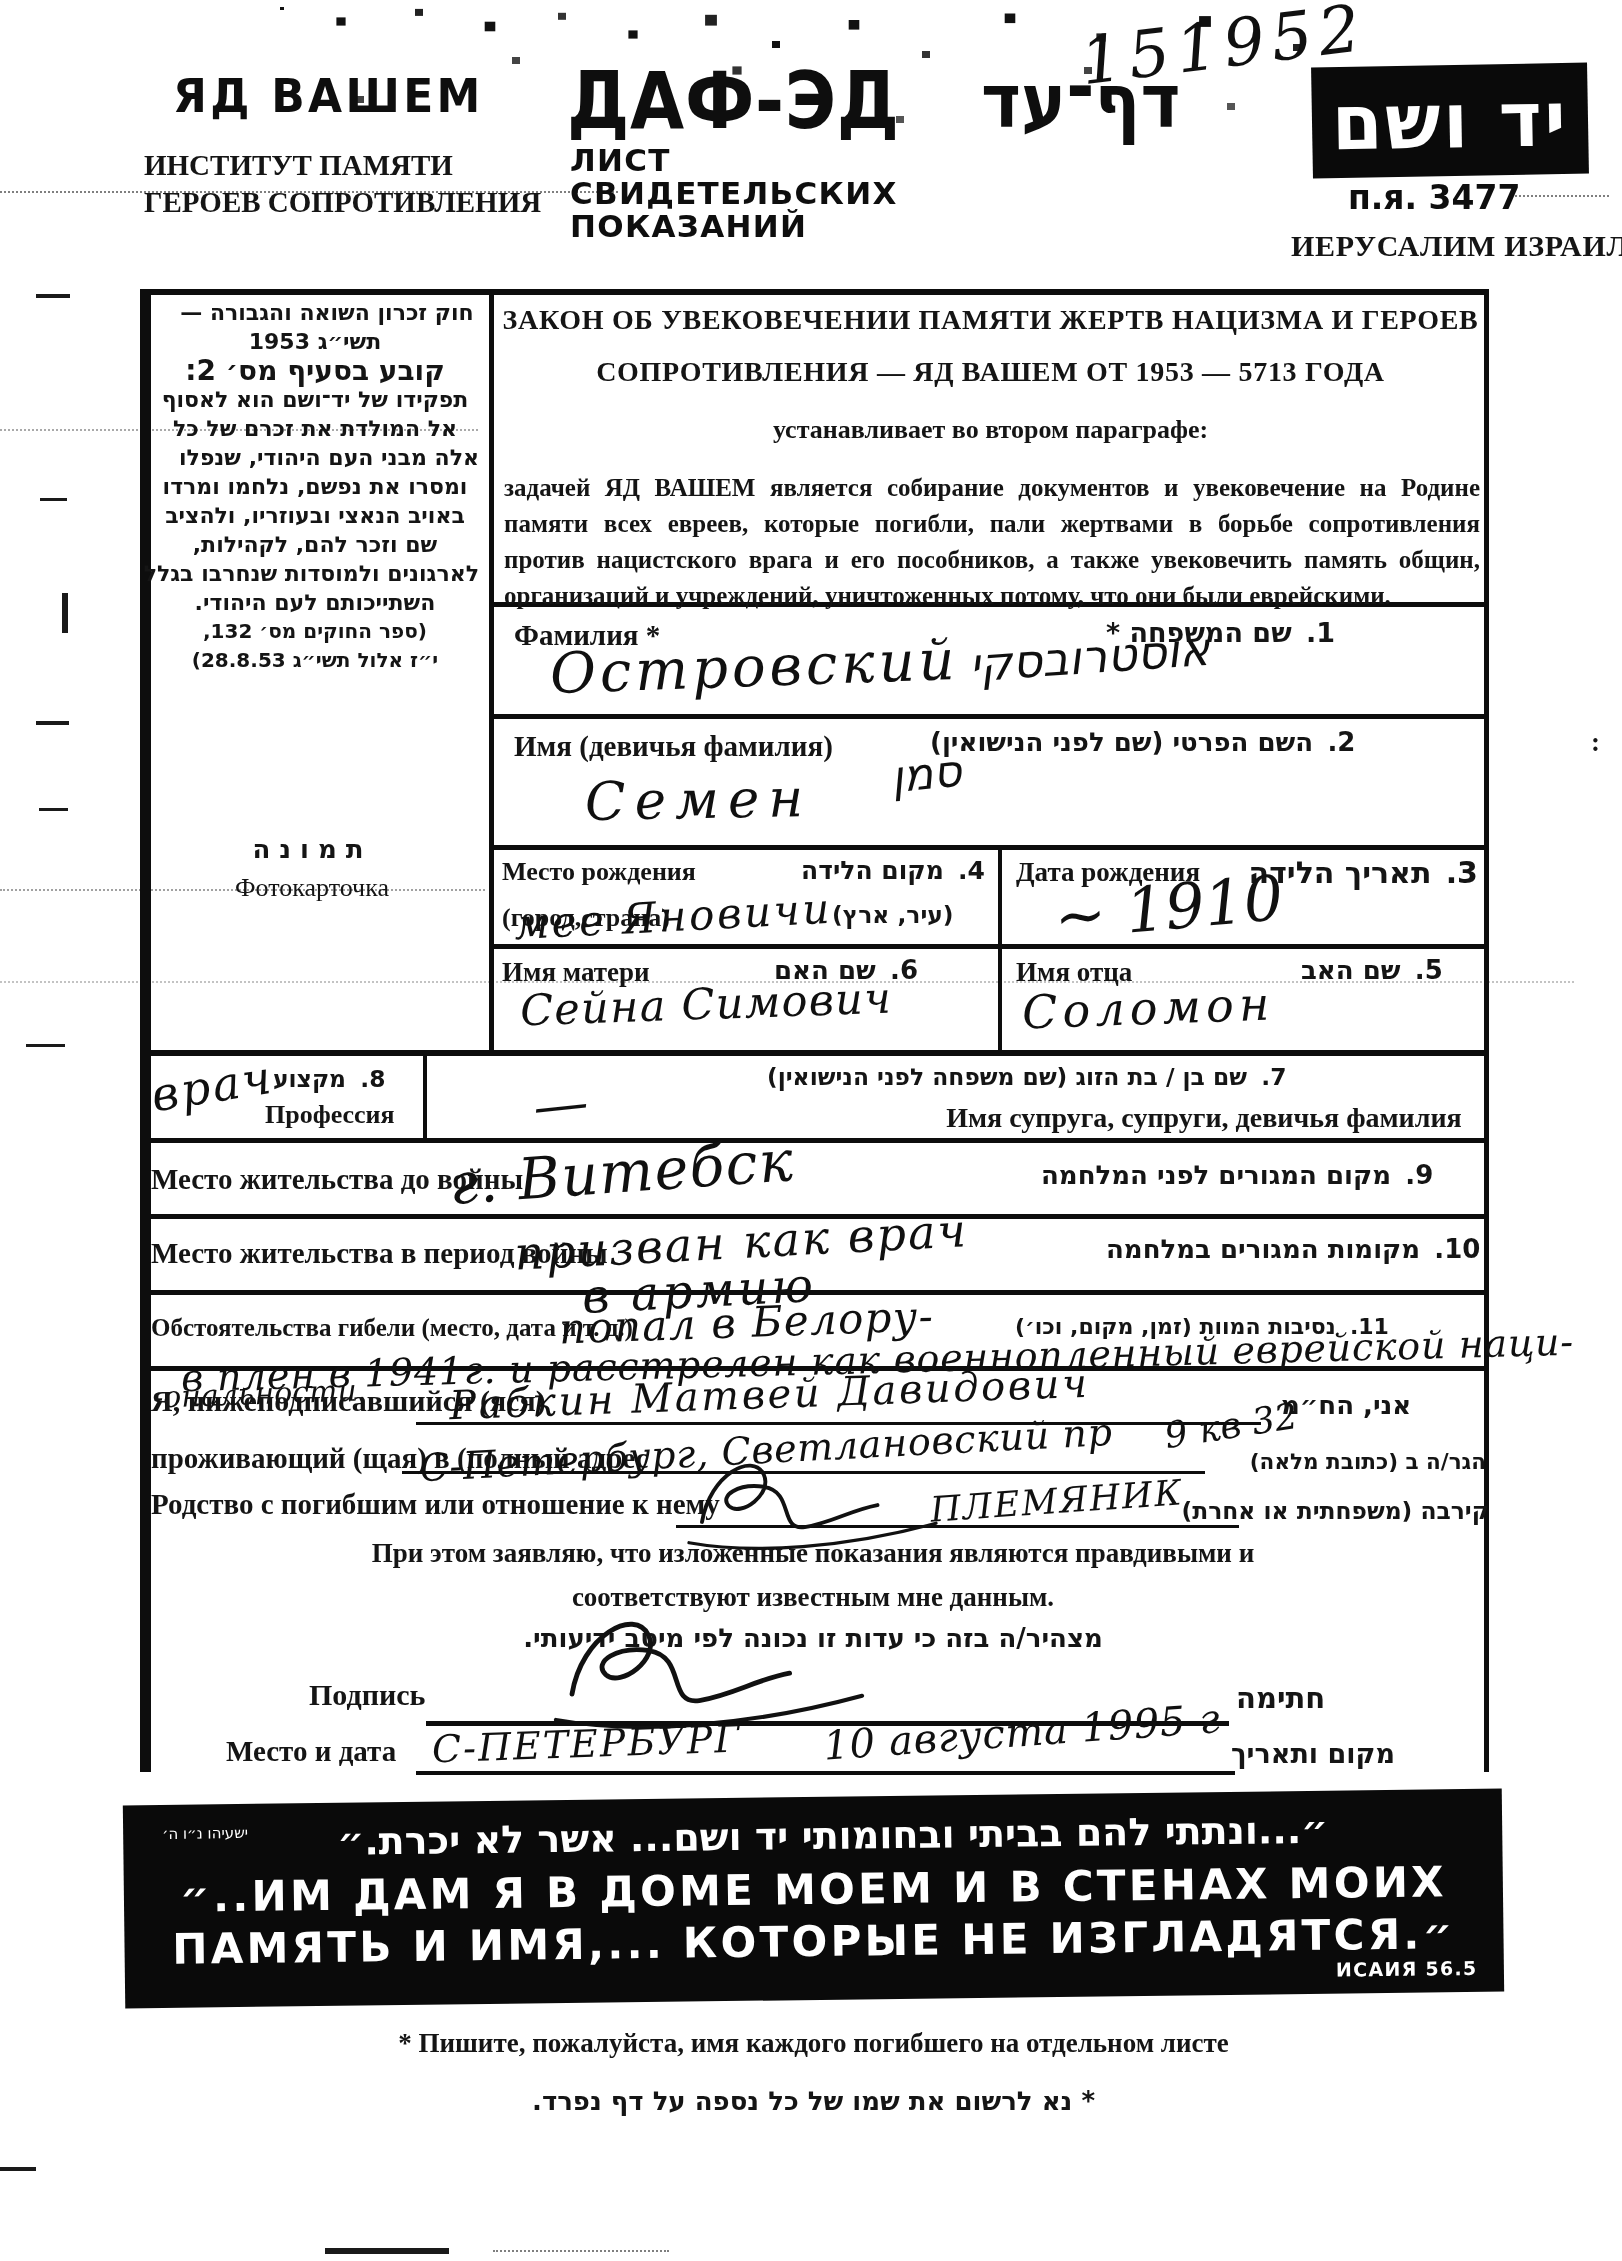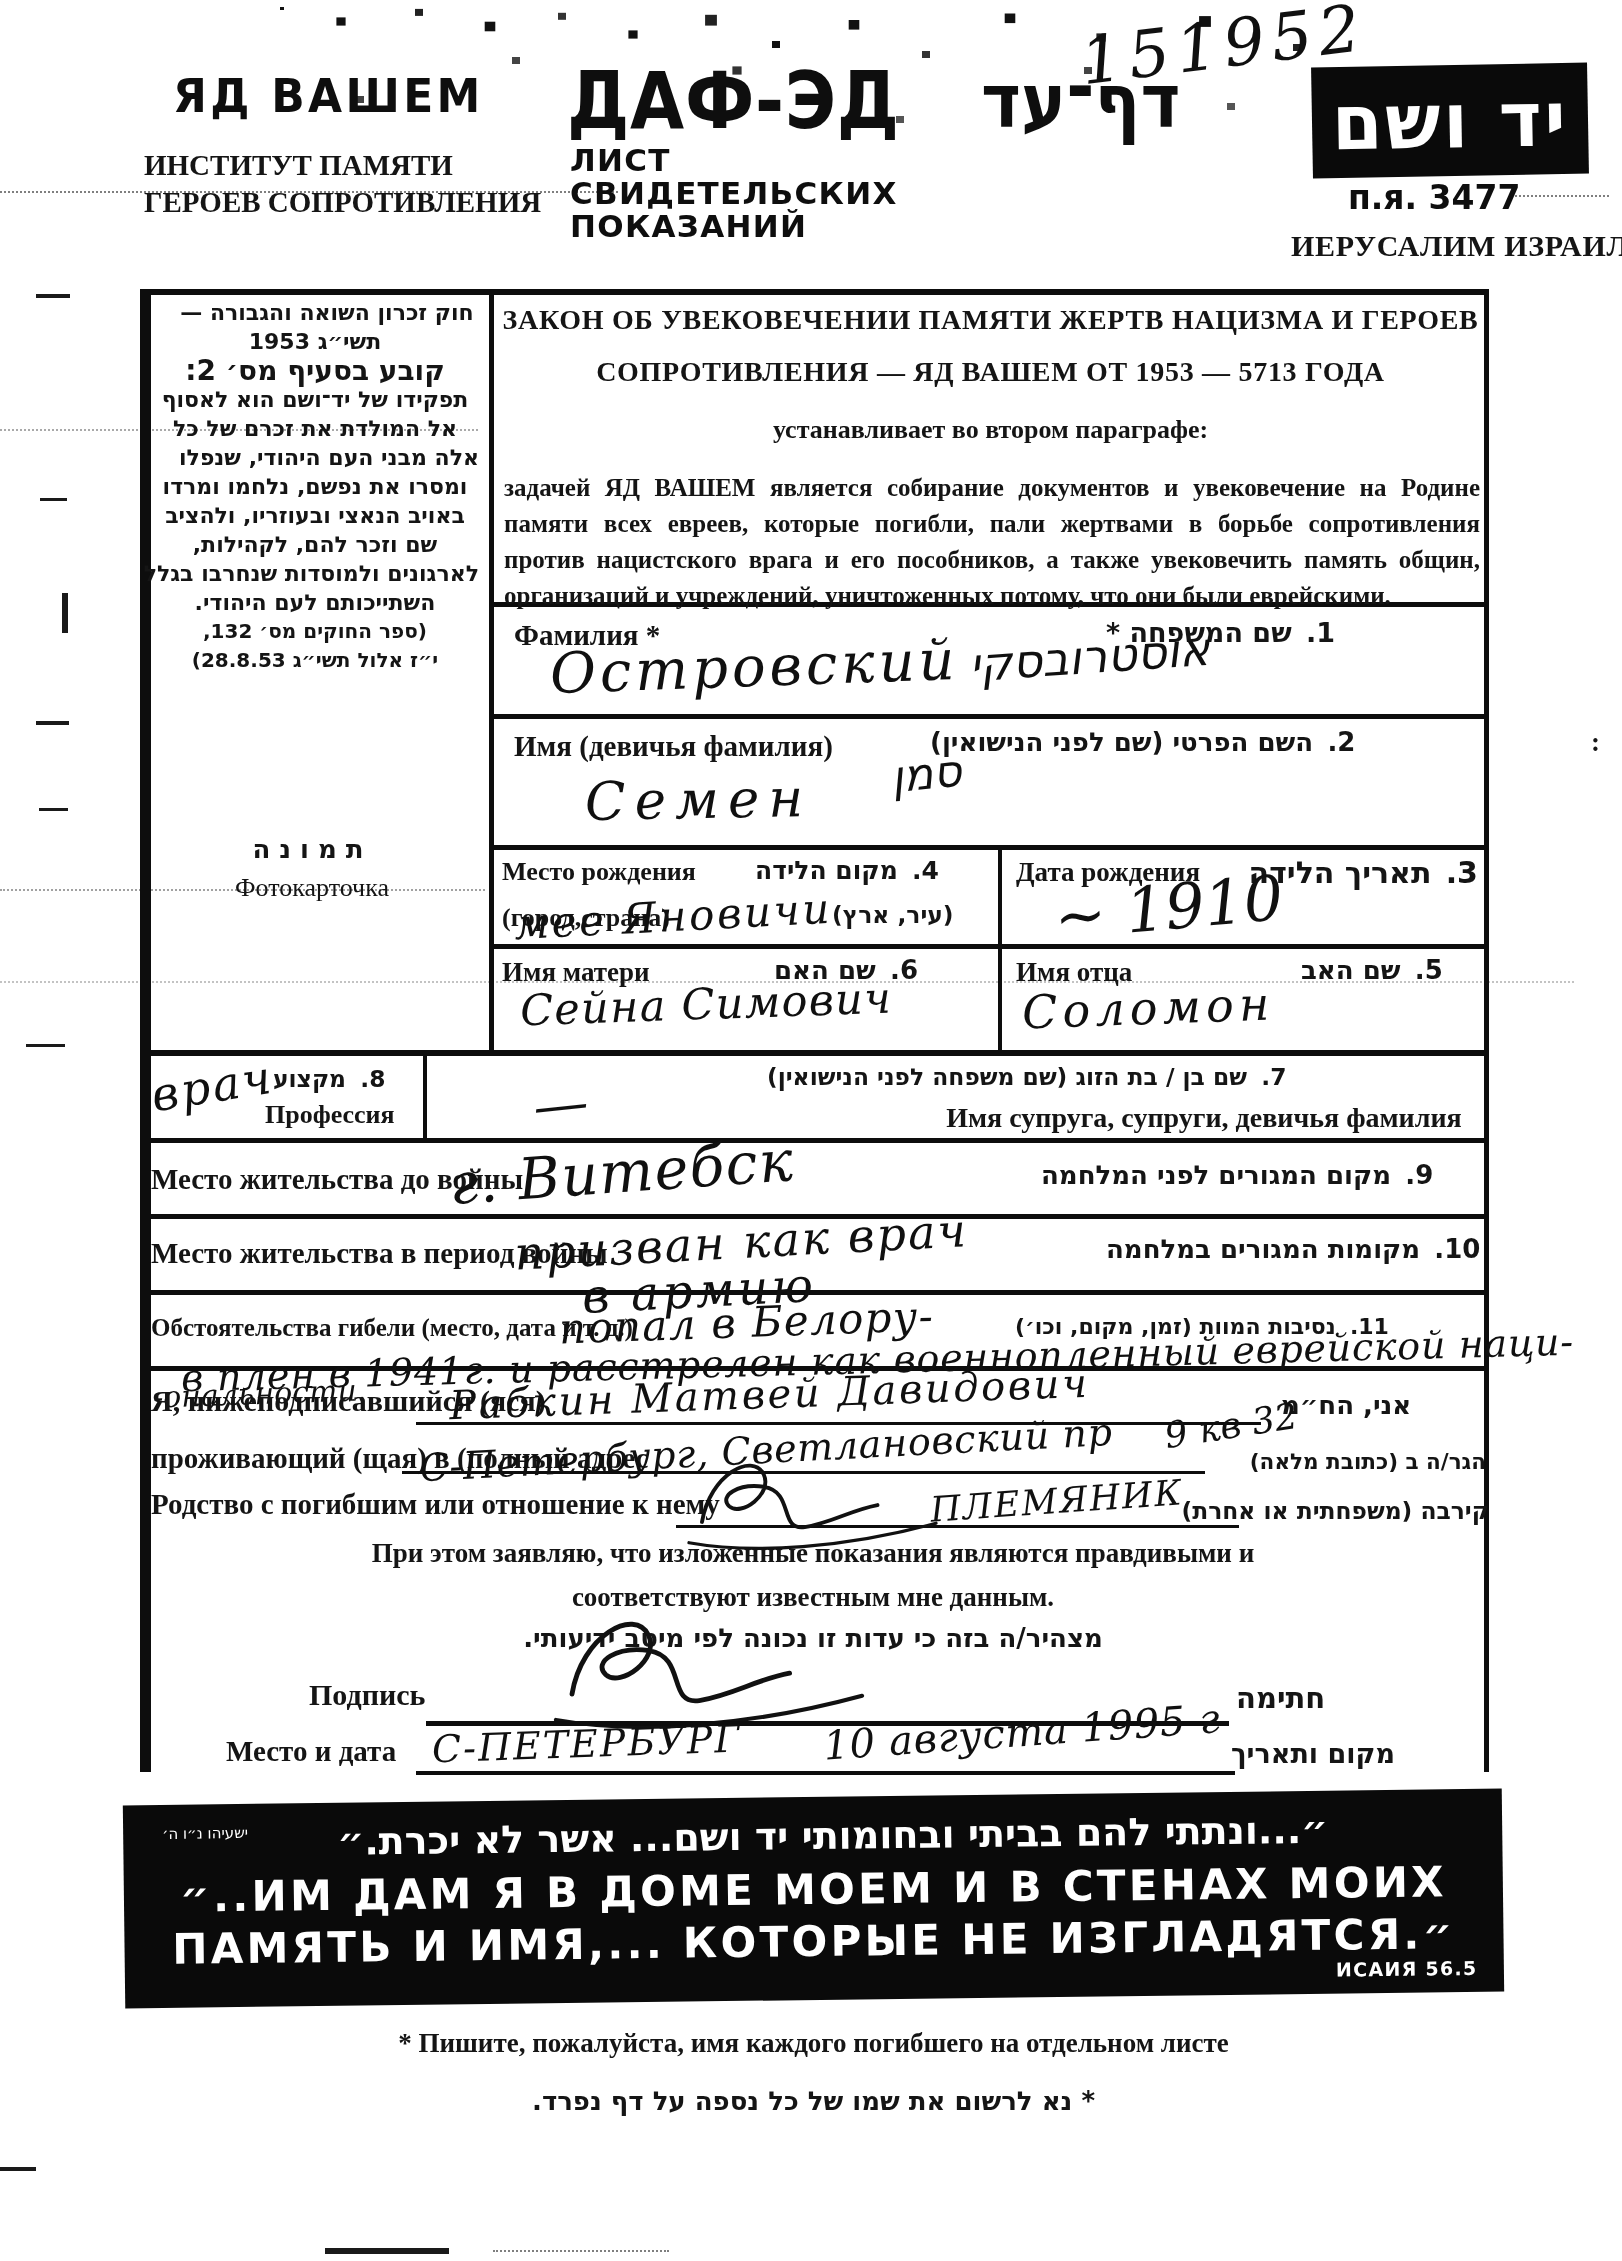--- a/index.html
+++ b/index.html
@@ -112,21 +112,21 @@
   <div class="abs hwhe" style="left:969px;top:630px;font-size:46px;transform:rotate(-4deg);">אוסטרובסקי</div>
 
   <div class="abs ru" style="left:514px;top:730px;font-size:29px;">Имя (девичья фамилия)</div>
   <div class="abs he" style="left:930px;top:727px;width:548px;font-size:26px;text-align:left;">
     <span class="fnum">.2</span><span>השם הפרטי (שם לפני הנישואין)</span>
   </div>
   <div class="abs hw" style="left:585px;top:769px;font-size:53px;letter-spacing:9px;transform:rotate(-1deg);">Семен</div>
   <div class="abs hwhe" style="left:891px;top:748px;font-size:44px;transform:rotate(-6deg);">סמן</div>
 
   <div class="abs ru" style="left:502px;top:857px;font-size:26px;">Место рождения</div>
-  <div class="abs he" style="left:709px;top:856px;width:276px;font-size:25px;text-align:center;">
+  <div class="abs he" style="left:709px;top:856px;width:276px;font-size:25px;text-align:right;">
     <span class="fnum">.4</span><span>מקום הלידה</span>
   </div>
   <div class="abs ru" style="left:502px;top:903px;font-size:26px;">(город,страна)</div>
   <div class="abs he" style="left:832px;top:901px;width:153px;font-size:23.4px;text-align:left;">(עיר, ארץ)</div>
   <div class="abs hw" style="left:514px;top:892px;font-size:42px;letter-spacing:2.6px;transform:rotate(-3deg);z-index:2;">мее Яновичи</div>
 
   <div class="abs ru" style="left:1016px;top:857px;font-size:27px;">Дата рождения</div>
   <div class="abs he" style="left:1262px;top:855px;width:216px;font-size:30px;text-align:left;">
     <span class="fnum">.3</span><span>תאריך הלידה</span>
   </div>

